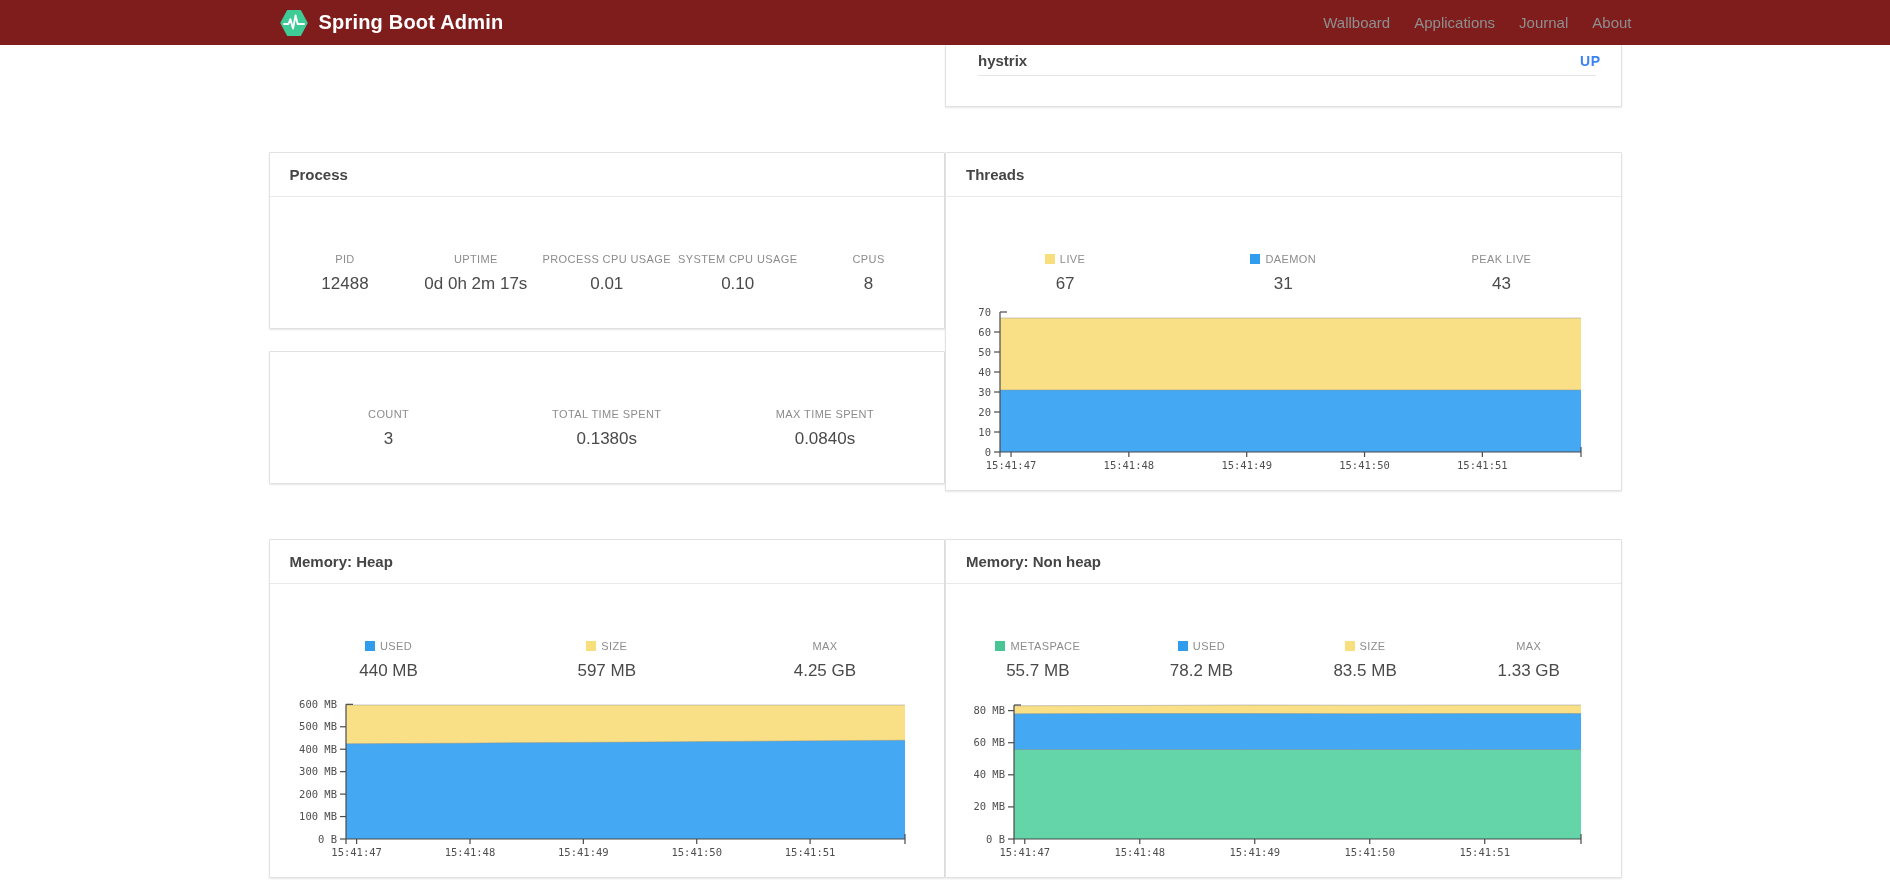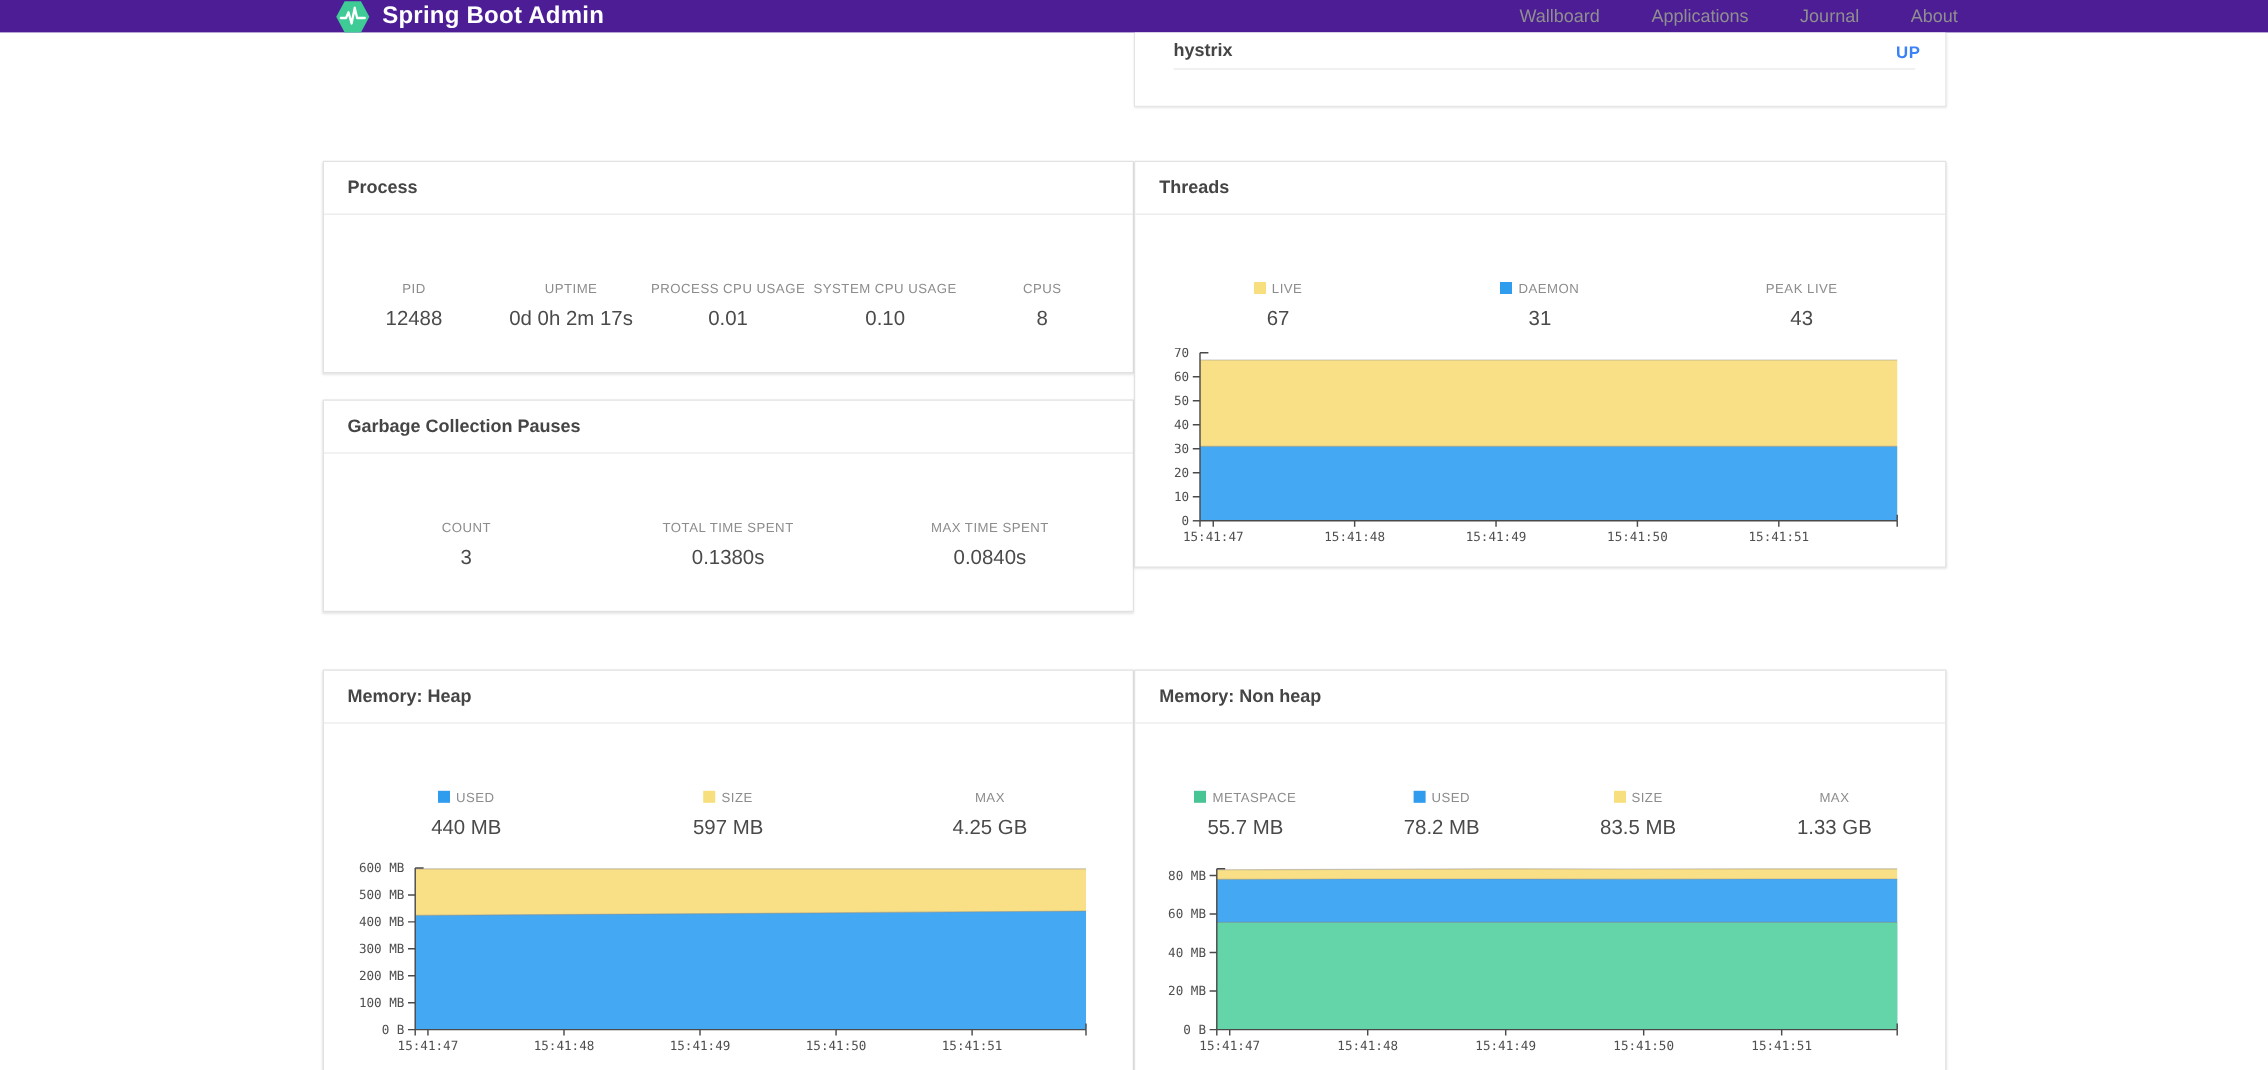--- a/index.html
+++ b/index.html
@@ -5,25 +5,25 @@
   * { box-sizing: border-box; margin: 0; padding: 0; }
   html,body { background:#ffffff; }
   body {
     width: 1890px; height: 892px; overflow: hidden;
     font-family: "Liberation Sans", sans-serif;
     color: #4a4a4a;
   }
   .container { width: 1353px; margin: 0 auto; }
 
   
-  .navbar { height: 27px; background: #4c1d95; padding-left: 20px; }
+  .navbar { height: 45px; background: #7f1d1d; padding-left: 20px; }
   .nav-inner { display: flex; align-items: center; height: 100%; }
   .brand { display: flex; align-items: center; gap: 10px; cursor: pointer; }
   .brand-text { color: #ffffff; font-size: 20px; font-weight: bold; letter-spacing: .2px; }
-  .navmenu { margin-left: auto; display: flex; gap: 43px; }
+  .navmenu { margin-left: auto; display: flex; gap: 24px; }
   .navmenu a { color: #8f8f8f; font-size: 15px; text-decoration: none; cursor: pointer; }
 
   
   .main { padding-top: 0; }
   .row { display: flex; }
   .col { flex: 1 1 0; min-width: 0; }
   .row-top { margin-bottom: 45px; }
   .row-mem { margin-top: 48px; }
 
   
@@ -120,21 +120,20 @@
             <div class="stat-value">0.10</div>
           </div>
           <div class="stat">
             <div class="stat-label">CPUS</div>
             <div class="stat-value">8</div>
           </div>
         </div>
       </div>
 
       <div class="card">
-        <div class="card-title">Garbage Collection Pauses</div>
         <div class="stats stats-only">
           <div class="stat">
             <div class="stat-label">COUNT</div>
             <div class="stat-value">3</div>
           </div>
           <div class="stat">
             <div class="stat-label">TOTAL TIME SPENT</div>
             <div class="stat-value">0.1380s</div>
           </div>
           <div class="stat">

